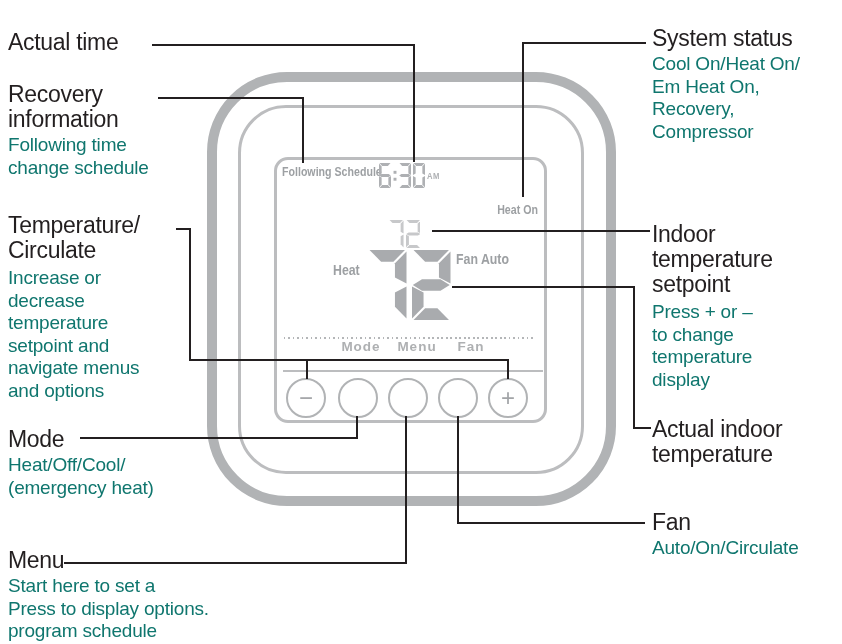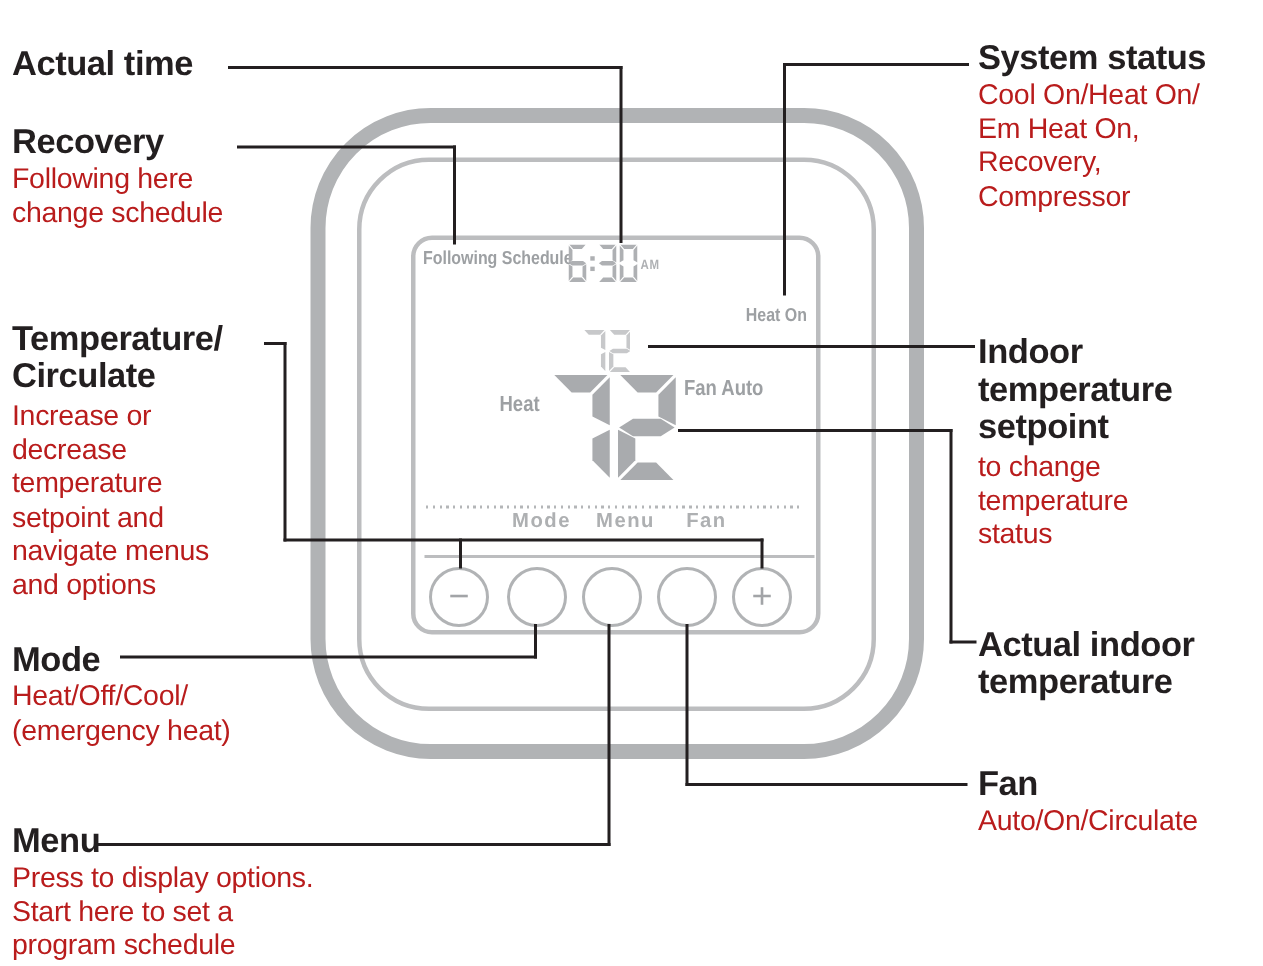--- a/index.html
+++ b/index.html
@@ -39,22 +39,22 @@
        border-radius:50%;box-sizing:border-box;background:#fff;display:flex;
        align-items:center;justify-content:center;color:#a2a4a7;font-size:24px;
        font-weight:300;line-height:1;padding:0;}
   .b1{left:9px;} .b2{left:61px;} .b3{left:111px;} .b4{left:161px;} .b5{left:211px;}
 
   
   .ln{position:absolute;background:#231f20;z-index:6;}
 
   
   .co{position:absolute;z-index:5;}
-  .co .title{font-size:23px;font-weight:700;color:#231f20;line-height:25px;letter-spacing:-.3px;}
-  .co .desc{font-size:19px;color:#b91c1c;line-height:22.5px;margin-top:2px;letter-spacing:-.2px;}
+  .co .title{font-size:23px;font-weight:400;color:#231f20;line-height:25px;letter-spacing:-.3px;}
+  .co .desc{font-size:19px;color:#0f766e;line-height:22.5px;margin-top:2px;letter-spacing:-.2px;}
   .co-left{left:8px;}
   .co-right{left:652px;}
   .co-actual-time{top:30px;}
   .co-schedule{top:82px;}
   .co-tempnav{top:213px;} .co-tempnav .desc{margin-top:4px;}
   .co-mode{top:427px;}
   .co-menu{top:548px;}
   .co-system{top:26px;}
   .co-setpoint{top:222px;} .co-setpoint .desc{margin-top:4px;}
   .co-actual-indoor{top:417px;}
@@ -182,23 +182,24 @@
   <div class="ln" style="left:457px;top:522px;width:188px;height:2px;"></div>
 
   <div class="co co-left co-actual-time">
     <div class="title">
         <div>Actual time</div>
       </div>
   </div>
   <div class="co co-left co-schedule">
     <div class="title">
         <div>Recovery</div>
-      </div>
-    <div class="desc">
-        <div>Following here</div>
+        <div>information</div>
+      </div>
+    <div class="desc">
+        <div>Following time</div>
         <div>change schedule</div>
       </div>
   </div>
   <div class="co co-left co-tempnav">
     <div class="title">
         <div>Temperature/</div>
         <div>Circulate</div>
       </div>
     <div class="desc">
         <div>Increase or</div>
@@ -216,22 +217,22 @@
     <div class="desc">
         <div>Heat/Off/Cool/</div>
         <div>(emergency heat)</div>
       </div>
   </div>
   <div class="co co-left co-menu">
     <div class="title">
         <div>Menu</div>
       </div>
     <div class="desc">
+        <div>Start here to set a</div>
         <div>Press to display options.</div>
-        <div>Start here to set a</div>
         <div>program schedule</div>
       </div>
   </div>
   <div class="co co-right co-system">
     <div class="title">
         <div>System status</div>
       </div>
     <div class="desc">
         <div>Cool On/Heat On/</div>
         <div>Em Heat On,</div>
@@ -239,23 +240,24 @@
         <div>Compressor</div>
       </div>
   </div>
   <div class="co co-right co-setpoint">
     <div class="title">
         <div>Indoor</div>
         <div>temperature</div>
         <div>setpoint</div>
       </div>
     <div class="desc">
+        <div>Press + or –</div>
         <div>to change</div>
         <div>temperature</div>
-        <div>status</div>
+        <div>display</div>
       </div>
   </div>
   <div class="co co-right co-actual-indoor">
     <div class="title">
         <div>Actual indoor</div>
         <div>temperature</div>
       </div>
   </div>
   <div class="co co-right co-fan">
     <div class="title">

